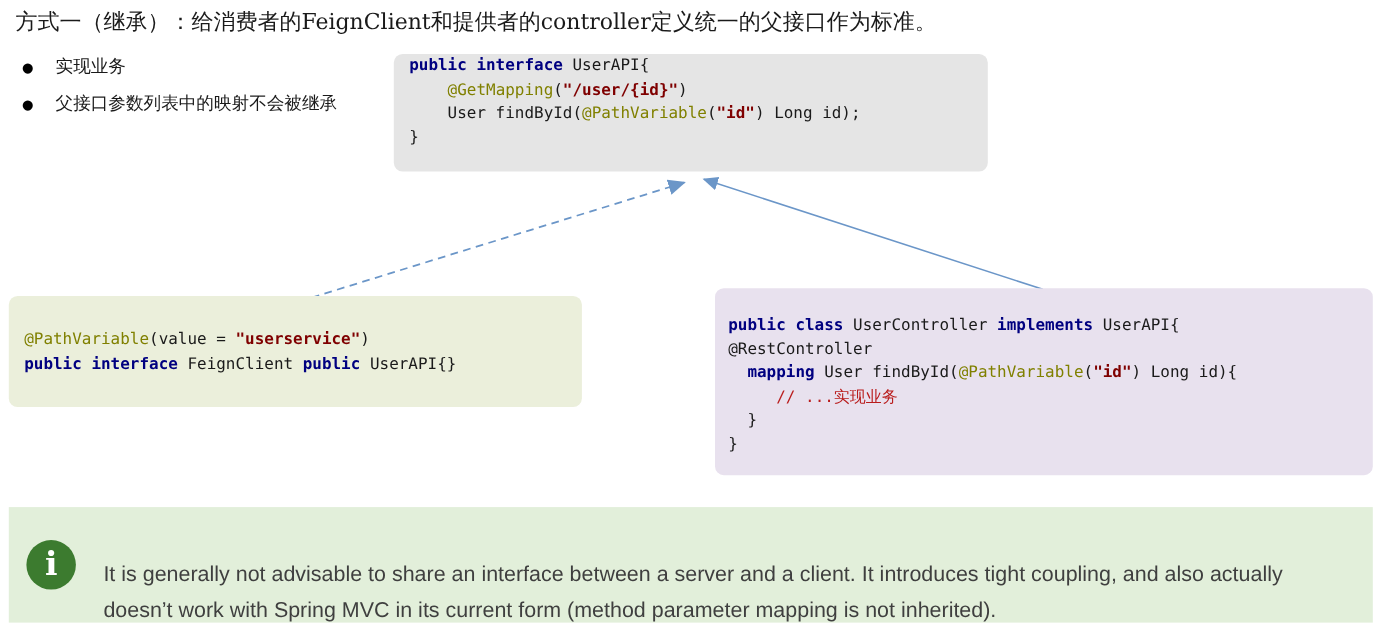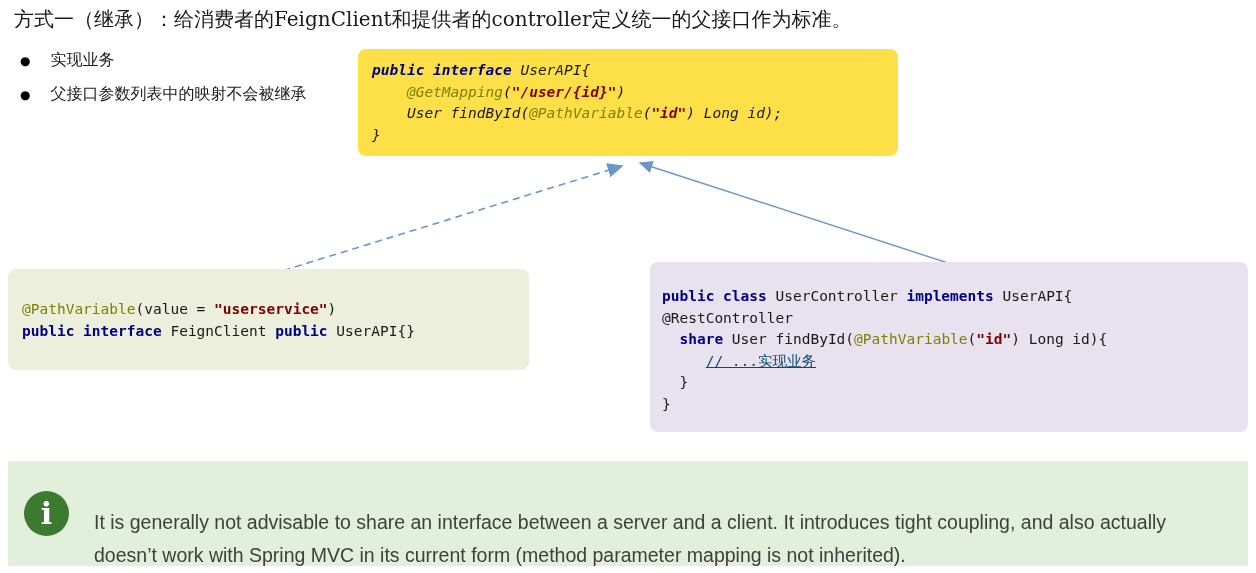--- a/index.html
+++ b/index.html
@@ -36,23 +36,22 @@
 
   
   .code-box {
     position: absolute;
     border-radius: 8px;
     box-sizing: border-box;
   }
   #api-box {
     left: 358px; top: 49px;
     width: 540px; height: 107px;
-    background: #fde047;
-    padding: 11px 10px 0 14px;
-    font-style: italic;
+    background: #e5e5e5;
+    padding: 1px 10px 0 14px;
   }
   #client-box {
     left: 8px; top: 269px;
     width: 521px; height: 101px;
     background: #ebefdb;
     padding: 30px 10px 0 14px;
   }
   #controller-box {
     left: 650px; top: 262px;
     width: 598px; height: 170px;
@@ -62,21 +61,21 @@
   .code {
     font-family: "DejaVu Sans Mono", monospace;
     font-size: 14.5px;
     line-height: 21.5px;
     color: #1a1a1a;
   }
   .code-line { white-space: pre; }
   .kw  { color: #000080; font-weight: bold; }
   .ann { color: #808000; }
   .str { color: #7f0000; font-weight: bold; }
-  .cmt { color: #0c4a6e; text-decoration: underline; }
+  .cmt { color: #b91c1c; }
   .pln { color: #1a1a1a; }
 
   
   #arrows {
     position: absolute;
     left: 0; top: 0;
     width: 1256px; height: 573px;
     pointer-events: none;
   }
 
@@ -145,21 +144,21 @@
     </div>
 
   <div class="code-box code" id="client-box">
       <div class="code-line"><span class="ann">@PathVariable</span><span class="pln">(value = </span><span class="str">"userservice"</span><span class="pln">)</span></div>
       <div class="code-line"><span class="kw">public interface</span><span class="pln"> FeignClient </span><span class="kw">public</span><span class="pln"> UserAPI{}</span></div>
     </div>
 
   <div class="code-box code" id="controller-box">
       <div class="code-line"><span class="kw">public class</span><span class="pln"> UserController </span><span class="kw">implements</span><span class="pln"> UserAPI{</span></div>
       <div class="code-line"><span class="pln">@RestController</span></div>
-      <div class="code-line"><span class="pln">  </span><span class="kw">share</span><span class="pln"> User findById(</span><span class="ann">@PathVariable</span><span class="pln">(</span><span class="str">"id"</span><span class="pln">) Long id){</span></div>
+      <div class="code-line"><span class="pln">  </span><span class="kw">mapping</span><span class="pln"> User findById(</span><span class="ann">@PathVariable</span><span class="pln">(</span><span class="str">"id"</span><span class="pln">) Long id){</span></div>
       <div class="code-line"><span class="pln">     </span><span class="cmt">// ...实现业务</span></div>
       <div class="code-line"><span class="pln">  }</span></div>
       <div class="code-line"><span class="pln">}</span></div>
     </div>
 
   <div class="note-banner"></div>
   <div class="info-icon">i</div>
   <div class="note-text">It is generally not advisable to share an interface between a server and a client. It introduces tight coupling, and also actually doesn’t work with Spring MVC in its current form (method parameter mapping is not inherited).</div>
 
 </div>

